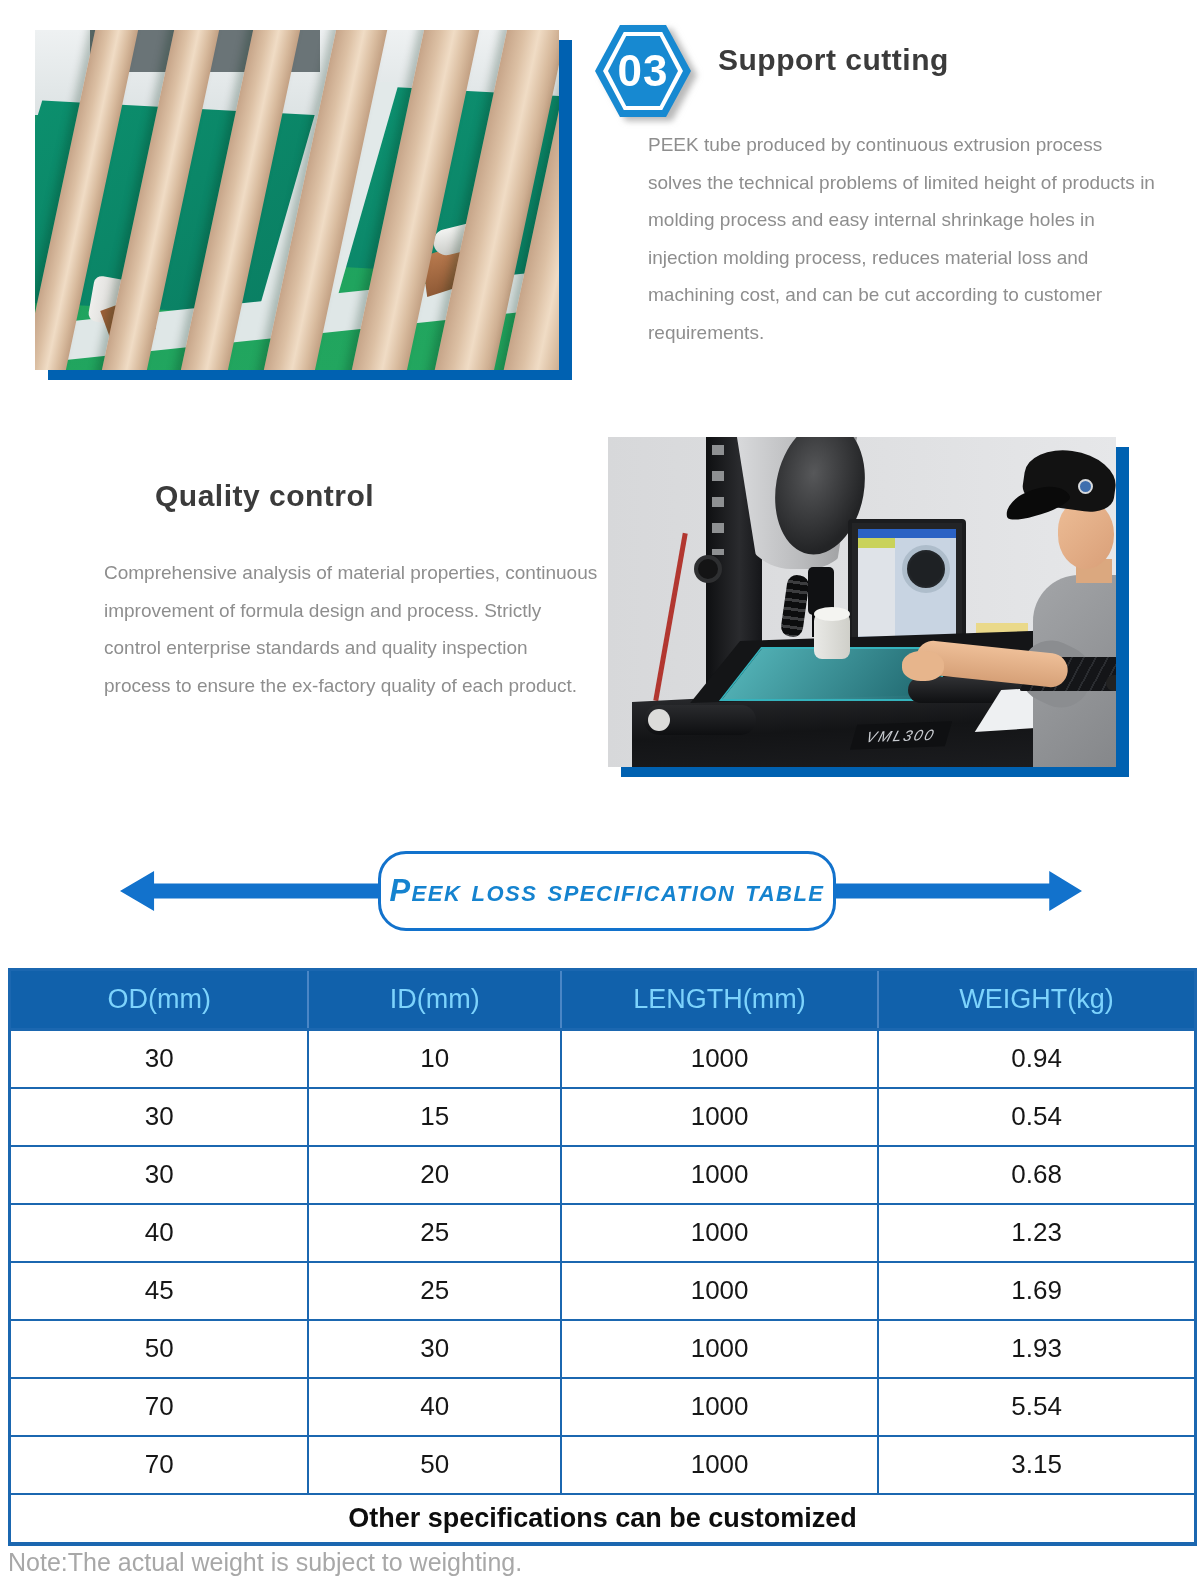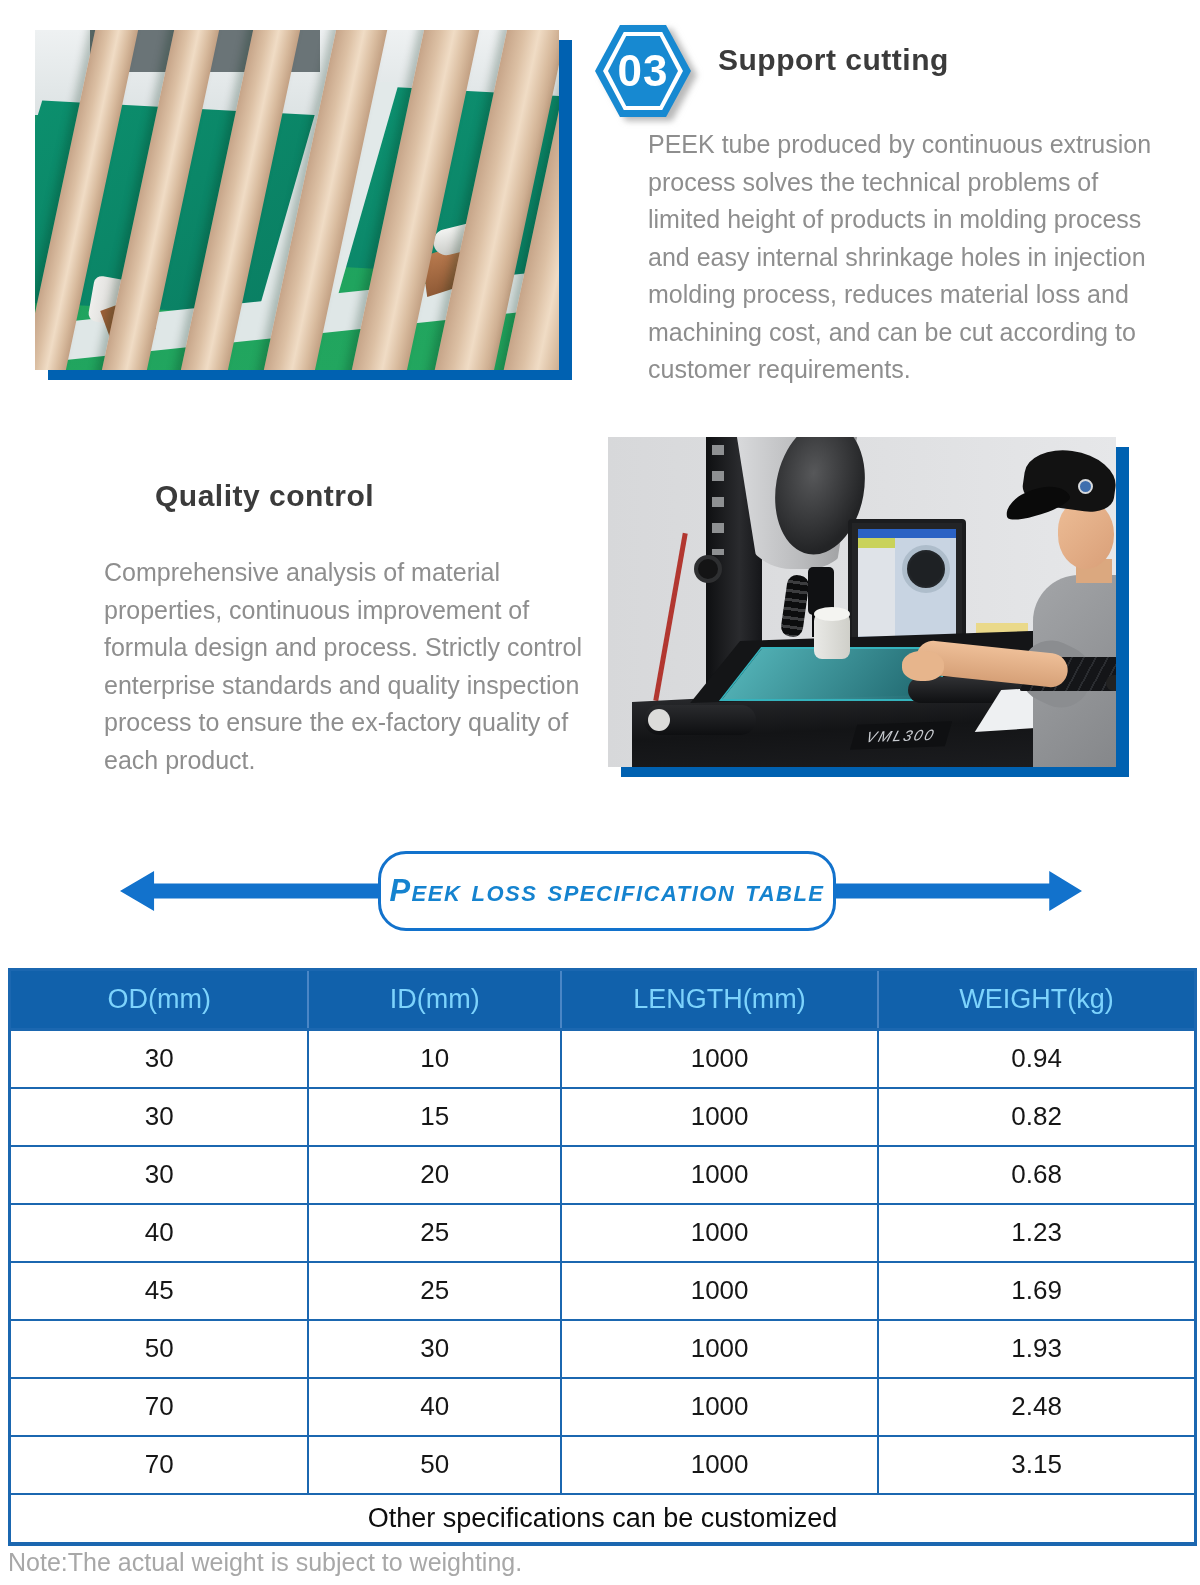--- a/index.html
+++ b/index.html
@@ -10,21 +10,21 @@
   .hex-badge { position:absolute; width:96px; height:92px;
                filter:drop-shadow(6px 4px 3px rgba(125,125,125,.55)); }
   .hex-outer,.hex-ring,.hex-core { position:absolute;
       clip-path:polygon(0% 50%,26% 0%,74% 0%,100% 50%,74% 100%,26% 100%); }
   .hex-outer { inset:0; background:#1789d1; }
   .hex-ring  { inset:7px 8px; background:#ffffff; }
   .hex-core  { inset:11px 13px; background:#1789d1; display:flex; align-items:center; justify-content:center; }
   .hex-core span { color:#ffffff; font-size:44px; font-weight:700; letter-spacing:1px; }
 
   .step-title { position:absolute; font-size:30px; font-weight:700; color:#3b3b3b; letter-spacing:.5px; }
-  .body-text  { position:absolute; font-size:25px; line-height:37.5px; color:#8e8e8e; }
+  .body-text  { position:absolute; font-size:19px; line-height:37.5px; color:#8e8e8e; }
 
   
   .photo { position:absolute; overflow:hidden; box-shadow:13px 10px 0 0 #0061b1; }
   .photo * { position:absolute; }
 
   
   .tubes-photo { left:35px; top:30px; width:524px; height:340px;
                  background:linear-gradient(170deg,#16916a 40%,#1fa35e 62%,#23a75f 100%); }
   .t-top   { top:0; left:0; width:100%; height:85px; background:linear-gradient(180deg,#eef1f2,#dde3e4); }
   .t-notch { left:55px; top:0; width:230px; height:42px; background:#6a7477; }
@@ -129,21 +129,21 @@
       color:#1583cf; letter-spacing:1.5px; }
 
   
   .spec-table { position:absolute; left:8px; top:968px; width:1189px; border-collapse:collapse;
       table-layout:fixed; background:#fff; border:3px solid #1b67b0; }
   .spec-table th { background:#1161ab; color:#7dd3fc; font-weight:400; font-size:27px; height:60px;
       border-bottom:3px solid #1b67b0; border-left:2px solid #4a86c6; }
   .spec-table th:first-child { border-left:none; }
   .spec-table td { border:2px solid #1b67b0; text-align:center; font-size:26px; color:#161616;
       height:58px; font-weight:500; }
-  .spec-table tfoot td { height:50px; font-weight:400; font-size:27px; color:#0d0d0d;
+  .spec-table tfoot td { height:50px; font-weight:700; font-size:27px; color:#0d0d0d;
       border-bottom:4px solid #1b67b0; }
 
   .note { position:absolute; left:8px; top:1548px; font-size:25px; color:#a8a8a8; }
 </style>
 </head>
 <body>
 
 <div class="canvas">
 
   <div class="photo tubes-photo">
@@ -247,21 +247,21 @@
         <tr>
           <td>30</td>
           <td>10</td>
           <td>1000</td>
           <td>0.94</td>
         </tr>
         <tr>
           <td>30</td>
           <td>15</td>
           <td>1000</td>
-          <td>0.82</td>
+          <td>0.54</td>
         </tr>
         <tr>
           <td>30</td>
           <td>20</td>
           <td>1000</td>
           <td>0.68</td>
         </tr>
         <tr>
           <td>40</td>
           <td>25</td>
@@ -277,21 +277,21 @@
         <tr>
           <td>50</td>
           <td>30</td>
           <td>1000</td>
           <td>1.93</td>
         </tr>
         <tr>
           <td>70</td>
           <td>40</td>
           <td>1000</td>
-          <td>2.48</td>
+          <td>5.54</td>
         </tr>
         <tr>
           <td>70</td>
           <td>50</td>
           <td>1000</td>
           <td>3.15</td>
         </tr>
       </tbody>
     <tfoot>
       <tr>

